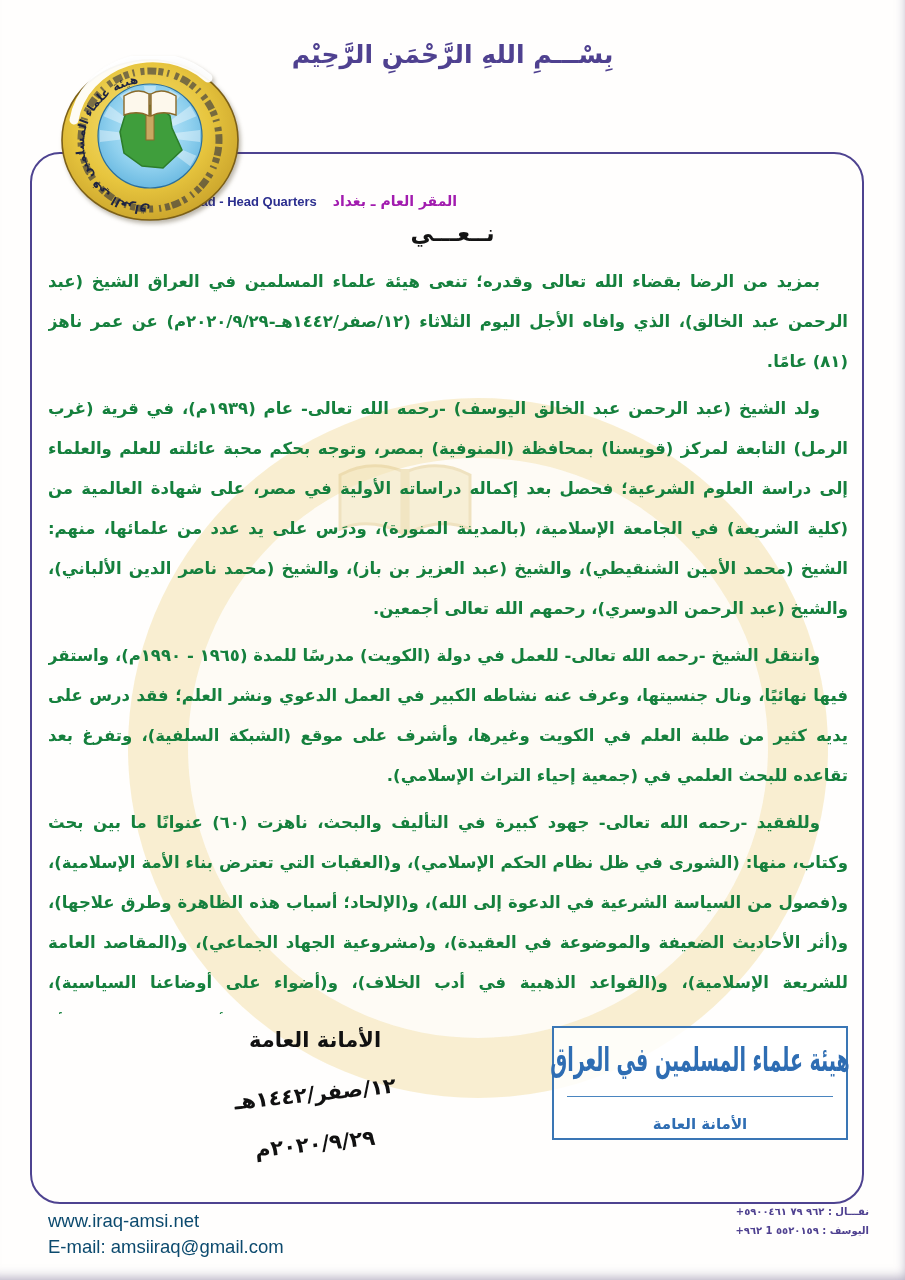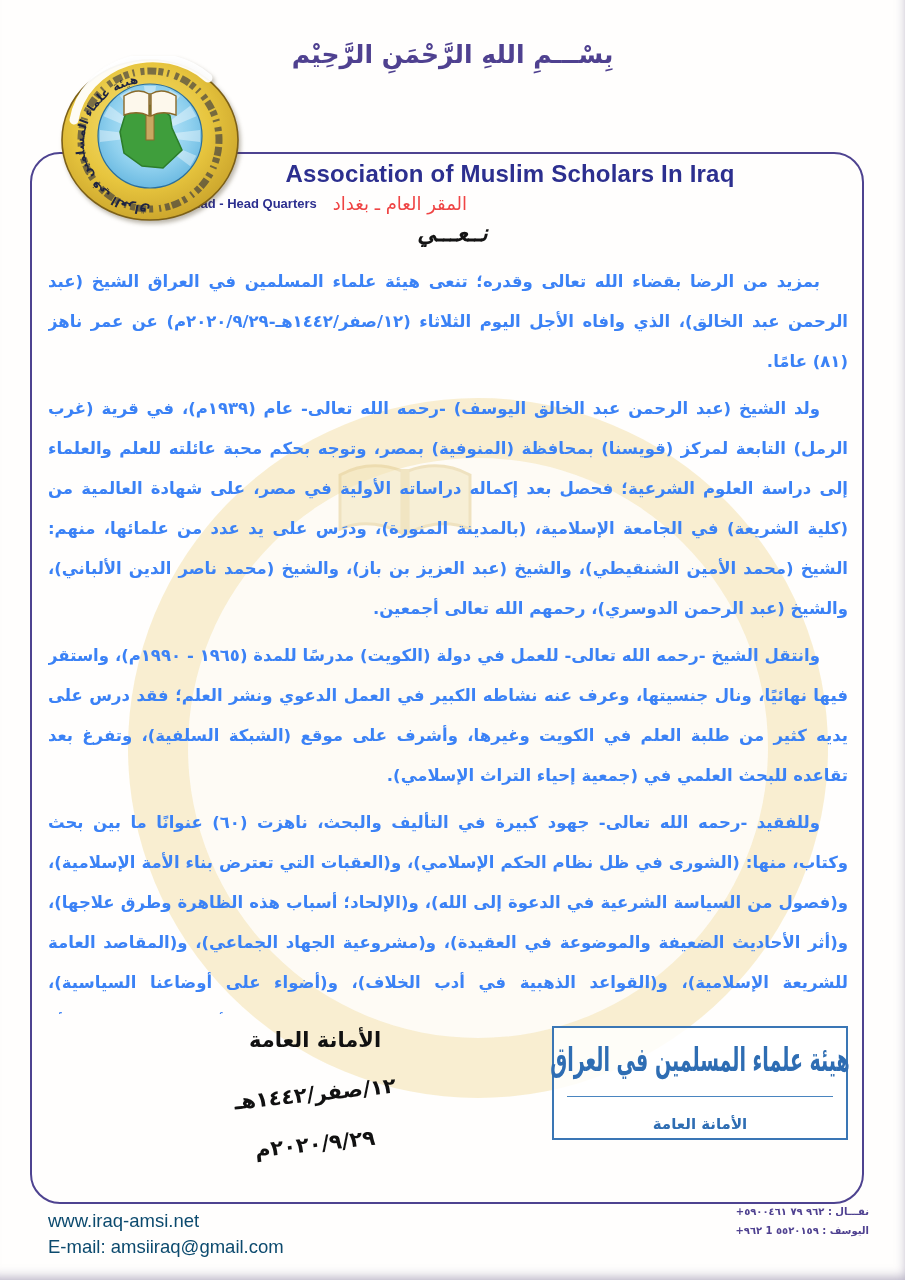--- a/index.html
+++ b/index.html
@@ -25,36 +25,36 @@
   .org-title-en{
     position:absolute;top:160px;left:160px;right:45px;text-align:center;
     font-family:"Liberation Sans",sans-serif;font-weight:bold;
     font-size:24px;color:#2c2f8f;letter-spacing:.2px;
   }
   .hq-line{
     position:absolute;top:193px;left:160px;right:45px;
     display:flex;align-items:center;gap:16px;
   }
   .hq-en{font-family:"Liberation Sans",sans-serif;font-weight:bold;font-size:13px;color:#2c2f8f;}
-  .hq-ar{font-size:18px;font-weight:normal;color:#ef4444;direction:rtl;}
+  .hq-ar{font-size:14px;font-weight:bold;color:#a21caf;direction:rtl;}
   
   .logo{position:absolute;left:60px;top:56px;width:180px;height:166px;filter:drop-shadow(2px 3px 2px rgba(60,50,20,.35));}
   
   .watermark{position:absolute;left:128px;top:398px;width:580px;height:580px;border-radius:50%;
     border:60px solid rgba(238,214,138,.34);background:rgba(250,241,214,.20);z-index:0;}
   .watermark-book{position:absolute;left:330px;top:455px;width:150px;height:95px;opacity:.55;z-index:0;}
   
   .doc-title{
     position:absolute;top:220px;left:0;right:0;text-align:center;
-    font-size:23px;font-weight:bold;color:#141414;direction:rtl;z-index:1;font-style:italic;
+    font-size:23px;font-weight:bold;color:#141414;direction:rtl;z-index:1;
   }
   .body-text{
     position:absolute;top:262px;left:48px;width:800px;height:752px;overflow:hidden;
     direction:rtl;text-align:justify;z-index:1;
-    font-size:16.5px;line-height:40px;color:#3b82f6;font-weight:bold;
+    font-size:16.5px;line-height:40px;color:#15803d;font-weight:bold;
   }
   .body-text p{margin:0 0 7px 0;text-indent:28px;}
   
   .signature{position:absolute;left:150px;top:1028px;width:330px;text-align:center;direction:rtl;z-index:2;color:#111;}
   .sig-title{font-size:21px;font-weight:bold;}
   .sig-hijri{margin-top:30px;font-size:21px;font-weight:bold;transform:rotate(-6deg);}
   .sig-greg{margin-top:26px;font-size:21px;font-weight:bold;transform:rotate(-6deg);}
   
   .stamp{
     position:absolute;left:552px;top:1026px;width:296px;height:114px;
@@ -89,21 +89,20 @@
   <svg class="watermark-book" viewBox="0 0 150 95">
     <path d="M10,20 Q40,4 72,16 L72,78 Q40,62 10,74 Z" fill="#f3e6bd" stroke="#e4cf96" stroke-width="3"></path>
     <path d="M140,20 Q110,4 78,16 L78,78 Q110,62 140,74 Z" fill="#f3e6bd" stroke="#e4cf96" stroke-width="3"></path>
     <rect x="71" y="14" width="8" height="66" fill="#e8d49a"></rect>
   </svg>
 
   <div class="bismillah">بِسْـــمِ اللهِ الرَّحْمَنِ الرَّحِيْم</div>
 
   <div class="content-box"></div>
 
-  <div class="org-title-en">Association of Muslim Scholars In Iraq</div>
   <div class="hq-line">
     <span class="hq-en">Baghdad - Head Quarters</span>
     <span class="hq-ar">المقر العام ـ بغداد</span>
   </div>
 
   <svg class="logo" viewBox="0 0 180 166">
     <defs>
       <radialGradient id="gold" cx="45%" cy="40%" r="70%">
         <stop offset="0%" stop-color="#f6e27a"></stop>
         <stop offset="55%" stop-color="#e7c53e"></stop>

